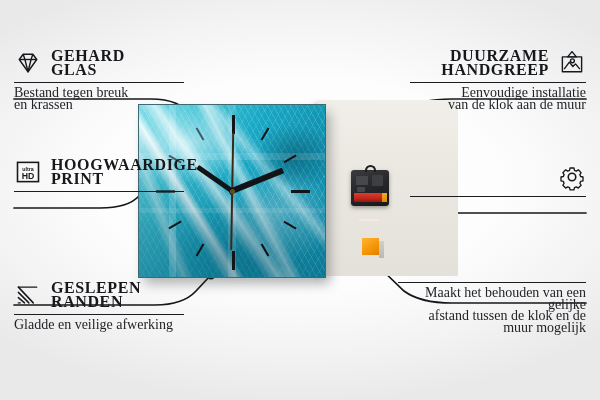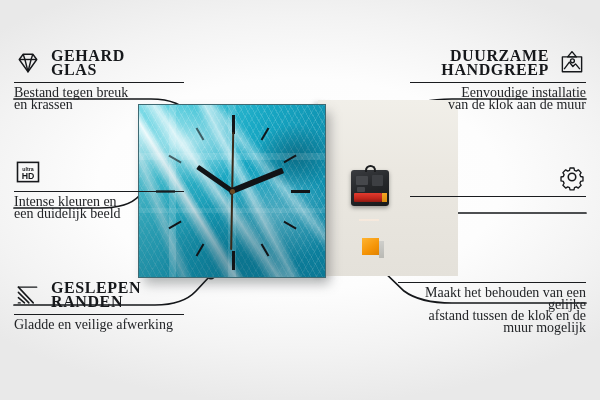--- a/index.html
+++ b/index.html
@@ -314,24 +314,24 @@
 en krassen</div>
   </div>
 
   <div class="feature left" id="feature-hoogwaardige-print">
     <div class="feature-head">
       <svg class="feature-icon" viewBox="0 0 32 32">
         <rect x="4" y="5" width="24" height="22" fill="none" stroke="#16181b" stroke-width="1.8"></rect>
         <text x="16" y="14.5" font-family="Liberation Sans, sans-serif" font-size="6" font-weight="bold" fill="#16181b" text-anchor="middle">ultra</text>
         <text x="16" y="24" font-family="Liberation Sans, sans-serif" font-size="10" font-weight="bold" fill="#16181b" text-anchor="middle">HD</text>
       </svg>
+      <div class="feature-title">HOOGWAARDIGE
+PRINT</div>
     </div>
     <div class="feature-rule" style="width:170px;"></div>
-    <div class="feature-desc">Intense kleuren en
-een duidelijk beeld</div>
   </div>
 
   <div class="feature left" id="feature-geslepen-randen">
     <div class="feature-head">
       <svg class="feature-icon" viewBox="0 0 32 32">
         <g stroke="#16181b" stroke-width="1.7" stroke-linecap="round">
           <line x1="5" y1="7" x2="22" y2="25"></line>
           <line x1="5" y1="13" x2="17" y2="25"></line>
           <line x1="5" y1="19" x2="12" y2="25"></line>
           <line x1="5" y1="25" x2="7" y2="25"></line>

